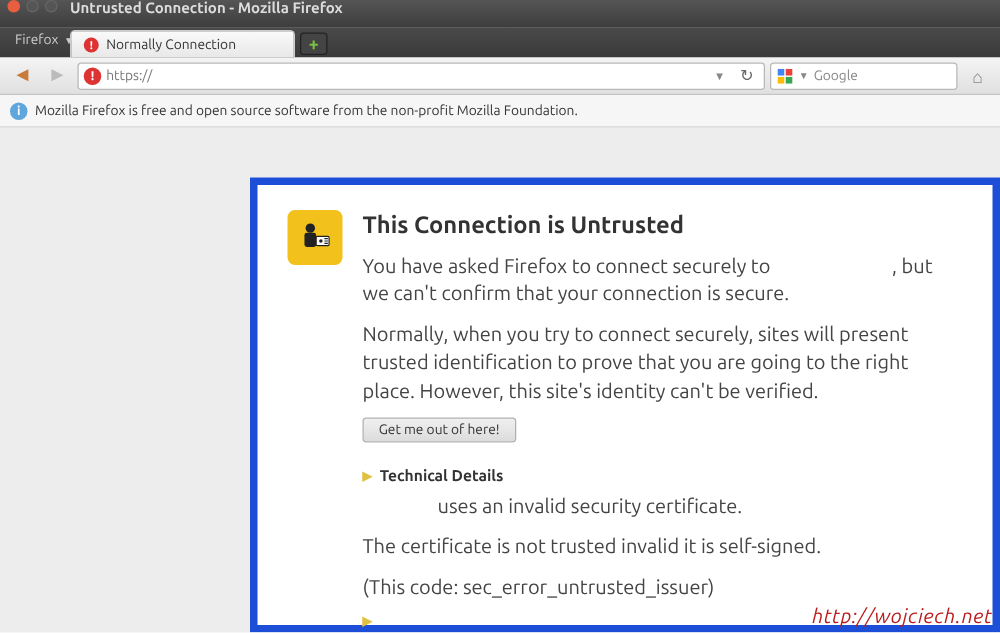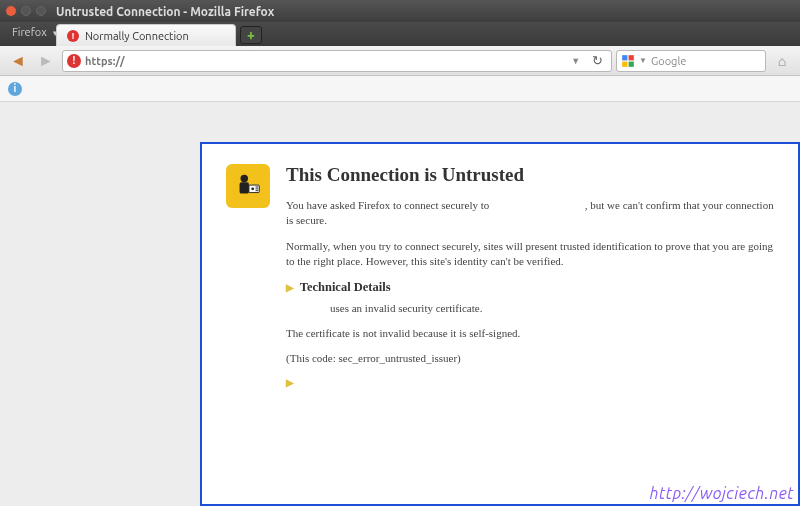--- a/index.html
+++ b/index.html
@@ -10,21 +10,20 @@
     width: 800px;
     height: 506px;
     overflow: hidden;
     position: relative;
   }
   
   .titlebar {
     height: 22px;
     background: linear-gradient(to bottom, #555 0%, #3d3d3d 100%);
     display: flex;
-    align-items: center;
     padding: 0 6px;
     color: #ddd;
   }
   .window-dots { display: flex; gap: 5px; margin-right: 10px; }
   .dot { width: 10px; height: 10px; border-radius: 50%; }
   .dot.close { background: #e85e3f; }
   .dot.min { background: #555; border:1px solid #666; }
   .dot.max { background: #555; border:1px solid #666; }
   .title-text { font-weight: bold; font-size: 12px; }
   
@@ -110,21 +109,21 @@
     gap: 4px;
     font-size: 11px;
     color: #777;
   }
   .urlbar .identity-icon {
     width: 14px; height: 14px;
     background: #d33; border-radius:50%;
     color:#fff; font-size:10px; font-weight:bold;
     display:flex;align-items:center;justify-content:center;
   }
-  .urlbar .url-text { flex: 1; font-weight: bold; }
+  .urlbar .url-text { flex: 1; }
   .urlbar .dd { color:#888; font-size:9px; padding:0 4px; }
   .urlbar .reload { color:#666; font-size:13px; padding:0 4px;}
   .searchbar {
     width: 150px; height: 22px;
     background:#fff; border:1px solid #b8b8b8; border-radius:3px;
     display:flex; align-items:center; padding:0 4px; gap:4px;
     font-size:11px; color:#888;
   }
   .searchbar .engine-icon { width:14px;height:14px; }
   .home-btn { width:24px; color:#888; text-align:center; font-size:14px;}
@@ -148,58 +147,57 @@
   
   .content-area {
     position: absolute;
     top: 100px; bottom:0; left:0; right:0;
     overflow:hidden;
   }
   .error-card {
     position:absolute;
     left: 200px; right: 0; top: 42px; bottom:0;
     background: #fff;
-    border: 2px solid #1d4ed8;
+    border: 6px solid #1d4ed8;
     padding: 20px 24px 24px 24px;
-    font-family: Liberation Serif, serif;
   }
   .error-body { display:flex; gap: 16px; }
   .warn-icon {
     width: 44px; height: 44px;
     background: #f3c11b;
     border-radius: 6px;
     display:flex; align-items:center; justify-content:center;
     flex-shrink:0;
     position:relative;
   }
   .warn-icon svg { width:30px; height:30px; }
   .error-text { flex:1; color:#333; }
   .error-text h1 { font-size: 19px; font-weight:bold; margin-bottom: 12px;}
-  .error-text p { font-size: 11px; line-height:1.4; margin-bottom:10px; color:#444;}
+  .error-text p { font-size: 16px; line-height:1.4; margin-bottom:10px; color:#444;}
   .error-text h2 { font-size: 13px; font-weight:bold; margin: 8px 0 8px 0;}
   .getout {
     display:inline-block;
     background: linear-gradient(to bottom,#f0f0f0,#dcdcdc);
     border:1px solid #b0b0b0;
     border-radius: 3px;
     padding: 3px 12px;
     font-size: 11px;
     color:#333;
     margin-bottom: 10px;
   }
   .expander {
     font-size: 12.5px; font-weight:bold;
     margin: 10px 0 6px 0;
     display:flex; align-items:center; gap:6px;
   }
   .expander .tri { color:#e0c040; font-size:10px; }
-  .indent { margin-left: 44px; font-size:11.5px; color:#444; margin-bottom:8px;}
+  .indent { margin-left: 60px; font-size:11.5px; color:#444; margin-bottom:8px;}
   .watermark {
     position:absolute; right:6px; bottom:4px;
-    color:#8b5cf6; font-size:16px; font-style:italic;
+    color:#b91c1c; font-size:16px; font-style:italic;
     letter-spacing:0.5px;
   }
 </style>
 </head>
 <body>
 
 <div class="titlebar">
   <div class="window-dots">
     <div class="dot close"></div>
     <div class="dot min"></div>
@@ -239,20 +237,21 @@
         <rect x="13" y="13" width="9" height="9" fill="#34a853"></rect>
       </svg>
     <span style="font-size:8px;color:#888">▼</span>
     <span>Google</span>
   </div>
   <div class="home-btn">⌂</div>
 </div>
 
 <div class="infobar">
   <div class="info-icon">i</div>
+  <span>Mozilla Firefox is free and open source software from the non-profit Mozilla Foundation.</span>
 </div>
 
 <div class="content-area">
   <div class="error-card">
     <div class="error-body">
       <div class="warn-icon">
         <svg viewBox="0 0 32 32">
           <circle cx="12" cy="8" r="4" fill="#222"></circle>
           <rect x="7" y="12" width="10" height="12" rx="2" fill="#222"></rect>
           <rect x="17" y="15" width="11" height="8" rx="1" fill="#fff" stroke="#222" stroke-width="1"></rect>
@@ -263,26 +262,29 @@
         </svg>
       </div>
       <div class="error-text">
         <h1>This Connection is Untrusted</h1>
         <p>
           <span>You have asked Firefox to connect securely to </span>
           <span style="display:inline-block;width:90px;"></span>
           <span>, but we can't confirm that your connection is secure.</span>
         </p>
         <p>Normally, when you try to connect securely, sites will present trusted identification to prove that you are going to the right place. However, this site's identity can't be verified.</p>
+        <div class="getout">
+          <span>Get me out of here!</span>
+        </div>
         <div class="expander">
           <span class="tri">▶</span>
           <span>Technical Details</span>
         </div>
         <p class="indent">uses an invalid security certificate.</p>
-        <p>The certificate is not invalid because it is self-signed.</p>
+        <p>The certificate is not trusted invalid it is self-signed.</p>
         <p>(This code: sec_error_untrusted_issuer)</p>
         <div class="expander">
           <span class="tri">▶</span>
         </div>
       </div>
     </div>
   </div>
 </div>
 
 <div class="watermark">http://wojciech.net</div>

